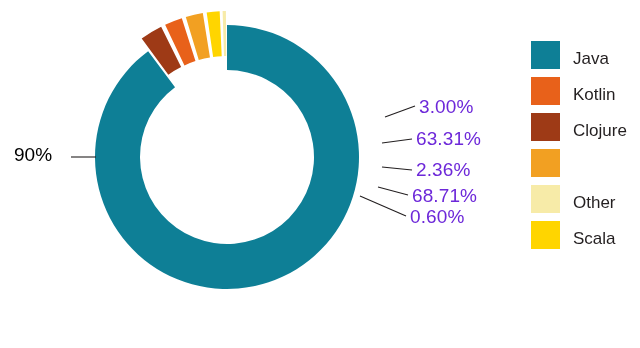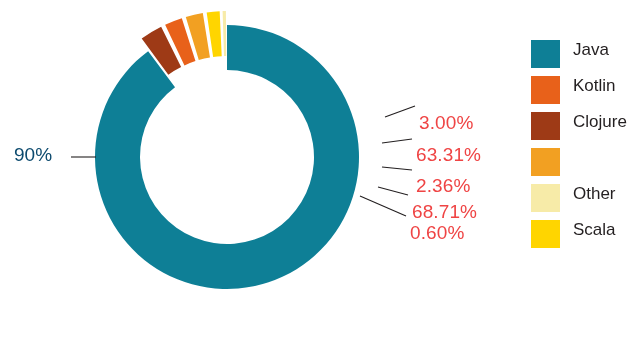--- a/index.html
+++ b/index.html
@@ -20,43 +20,42 @@
   }
   #donut-svg {
     position: absolute;
     left: 0;
     top: 0;
   }
   .pct-label {
     position: absolute;
     font-family: "Liberation Sans", sans-serif;
     font-size: 19px;
-    color: #ef4444;
+    color: #6d28d9;
     white-space: nowrap;
     letter-spacing: 0.1px;
-    margin-top: 16px;
   }
   #label-main {
     position: absolute;
     left: 14px;
     top: 144px;
     font-family: "Liberation Sans", sans-serif;
     font-size: 19px;
-    color: #0c4a6e;
+    color: #000000;
     white-space: nowrap;
   }
   #legend {
     position: absolute;
     left: 531px;
     top: 40px;
     width: 105px;
   }
   .legend-row {
     display: flex;
-    align-items: flex-start;
+    align-items: flex-end;
     height: 29px;
     margin-bottom: 7px;
   }
   .legend-swatch {
     width: 29px;
     height: 28px;
     flex: 0 0 29px;
   }
   .legend-text {
     margin-left: 13px;

